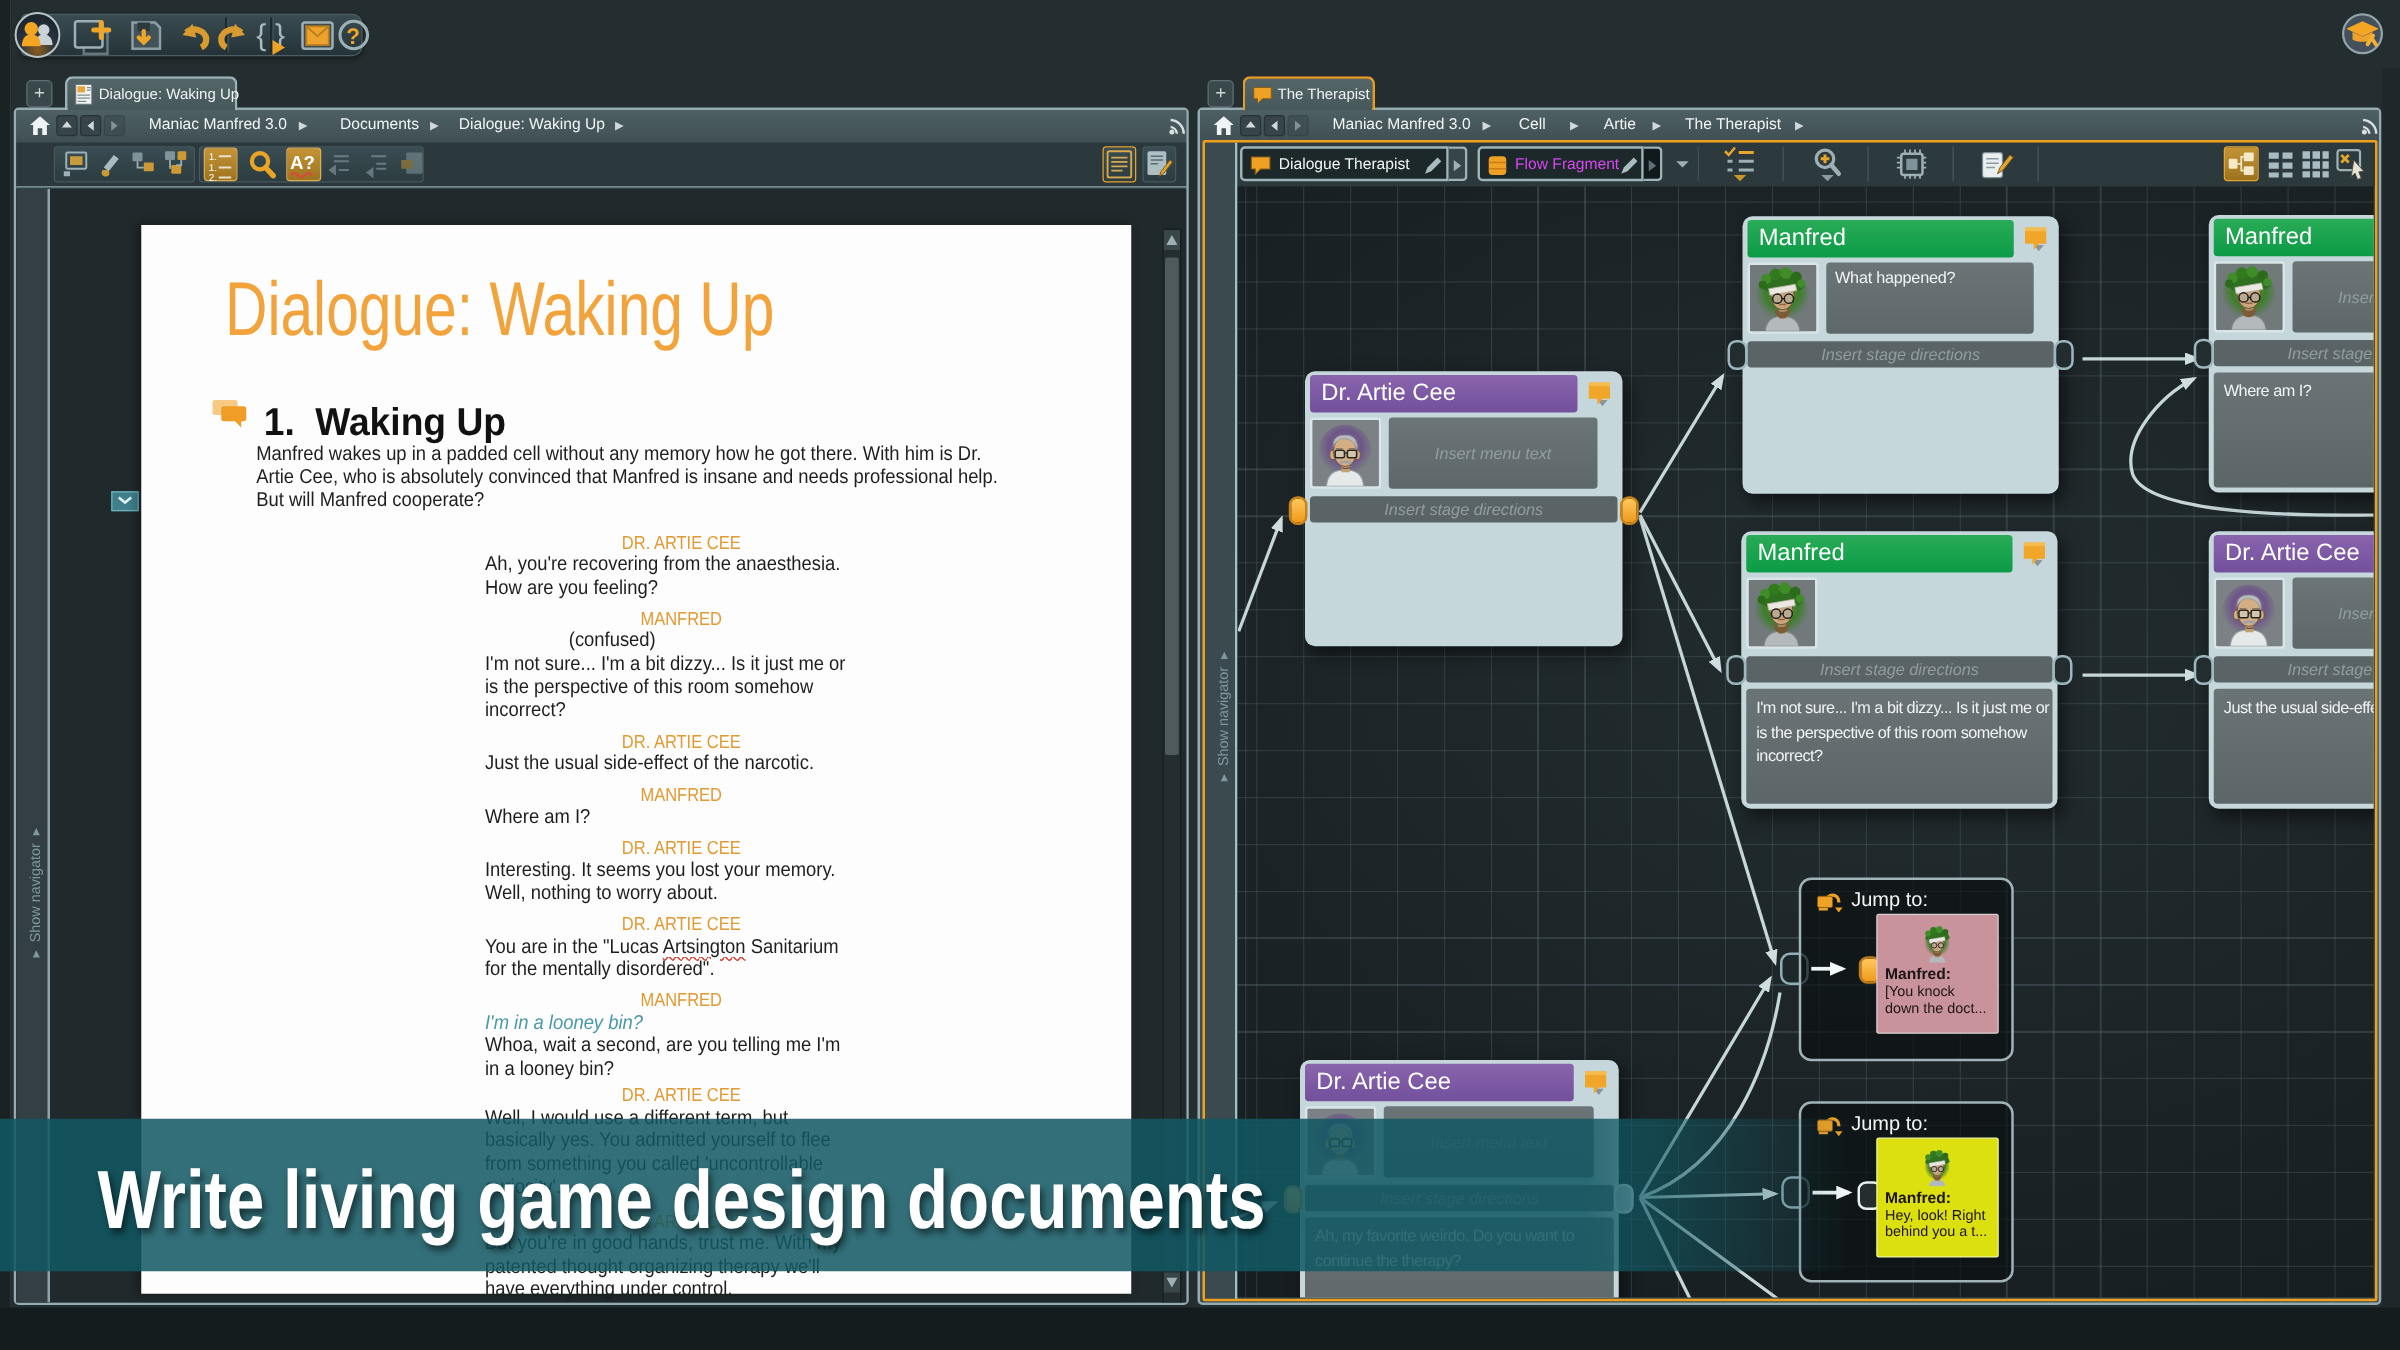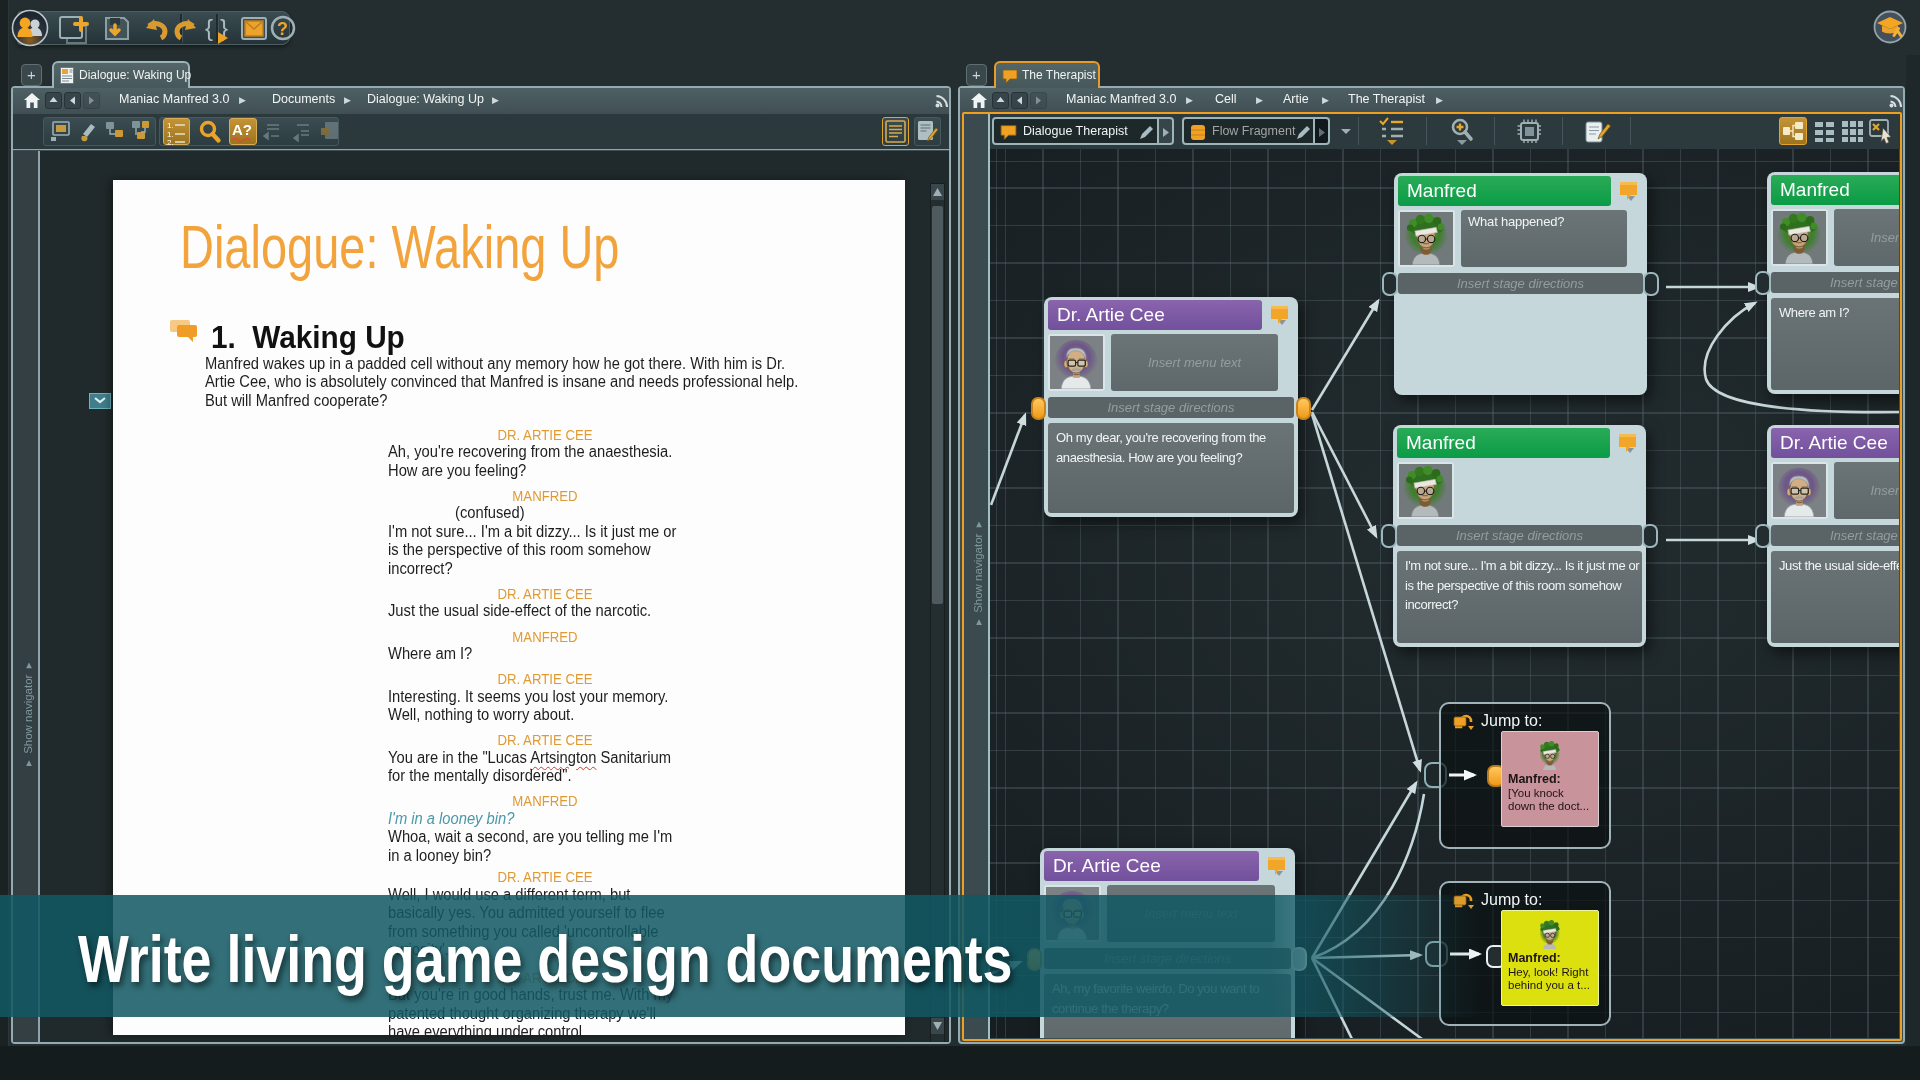--- a/index.html
+++ b/index.html
@@ -432,21 +432,21 @@
   <span style="margin-left:29px">Dialogue Therapist</span>
   <svg style="position:absolute;right:4px;top:6px" width="16" height="16" viewBox="0 0 16 16">
       <path d="M13 1 L5 9 l-2 5 l5 -2 l8 -8 z" fill="#a9bcc1"></path>
     </svg>
 </div>
 <div style="position:absolute;left:1159px;top:117px;width:15px;height:28px;background:#36454a;border:2px solid #9db4b9;border-left:none;border-radius:0 4px 4px 0">
  <svg style="position:absolute;left:2px;top:8px" width="9" height="11" viewBox="0 0 9 11">
       <path d="M2 1 l6 4.5 l-6 4.5 z" fill="#9fb0b5"></path>
     </svg>
   </div>
-<div style="position:absolute;left:1182px;top:117px;width:133px;height:28px;background:#1d282b;border:2px solid #9db4b9;border-radius:4px 0 0 4px;color:#a3a3a3;font-size:12.5px;line-height:24px">
+<div style="position:absolute;left:1182px;top:117px;width:133px;height:28px;background:#1d282b;border:2px solid #9db4b9;border-radius:4px 0 0 4px;color:#d946ef;font-size:12.5px;line-height:24px">
   <svg style="position:absolute;left:5px;top:5px" width="18" height="17" viewBox="0 0 18 17">
     <path d="M2 4 a3 3 0 0 1 3-3 h8 a3 3 0 0 1 3 3 v9 a3 3 0 0 1 -3 3 h-8 a3 3 0 0 1 -3 -3 z" fill="#efa125"></path>
     <path d="M2 6 h14 M2 11 h14" stroke="#c97f16" stroke-width="1.2"></path>
   </svg>
   <span style="margin-left:28px">Flow Fragment</span>
   <svg style="position:absolute;right:3px;top:6px" width="16" height="16" viewBox="0 0 16 16">
       <path d="M13 1 L5 9 l-2 5 l5 -2 l8 -8 z" fill="#a9bcc1"></path>
     </svg>
 </div>
 <div style="position:absolute;left:1315px;top:117px;width:15px;height:28px;background:#12191c;border:2px solid #9db4b9;border-left:none;border-radius:0 4px 4px 0">
@@ -558,21 +558,20 @@
     <path d="M1 1 h17 v13 h-6 l-4 5 v-5 h-7 z" fill="#f1a629"></path>
     <path d="M1 1 h17 v3 h-17 z" fill="#f8c159" opacity=".8"></path>
       </svg>
   <div class="port"><svg width="53" height="53" viewBox="0 0 57 57">
           <use href="#artie"></use>
         </svg></div>
   <div class="menu">
         <span class="ph">Insert menu text</span>
       </div>
   <div class="stage"><span class="ph">Insert stage directions</span></div>
-  <div class="nbody">Oh my dear, you're recovering from the<br>anaesthesia. How are you feeling?</div>
   <div class="pin pl po"></div>
       <div class="pin pr po"></div>
 </div>
 <div class="node" style="left:404px;top:24px;width:253px;height:222px">
   <div class="hdr hgreen" style="width:213px">Manfred</div>
   <svg style="position:absolute;right:9px;top:8px" width="19" height="21" viewBox="0 0 19 21">
     <path d="M8 15 h8 l-4 5 z" fill="#8a9599"></path>
     <path d="M1 1 h17 v13 h-6 l-4 5 v-5 h-7 z" fill="#f1a629"></path>
     <path d="M1 1 h17 v3 h-17 z" fill="#f8c159" opacity=".8"></path>
       </svg>

